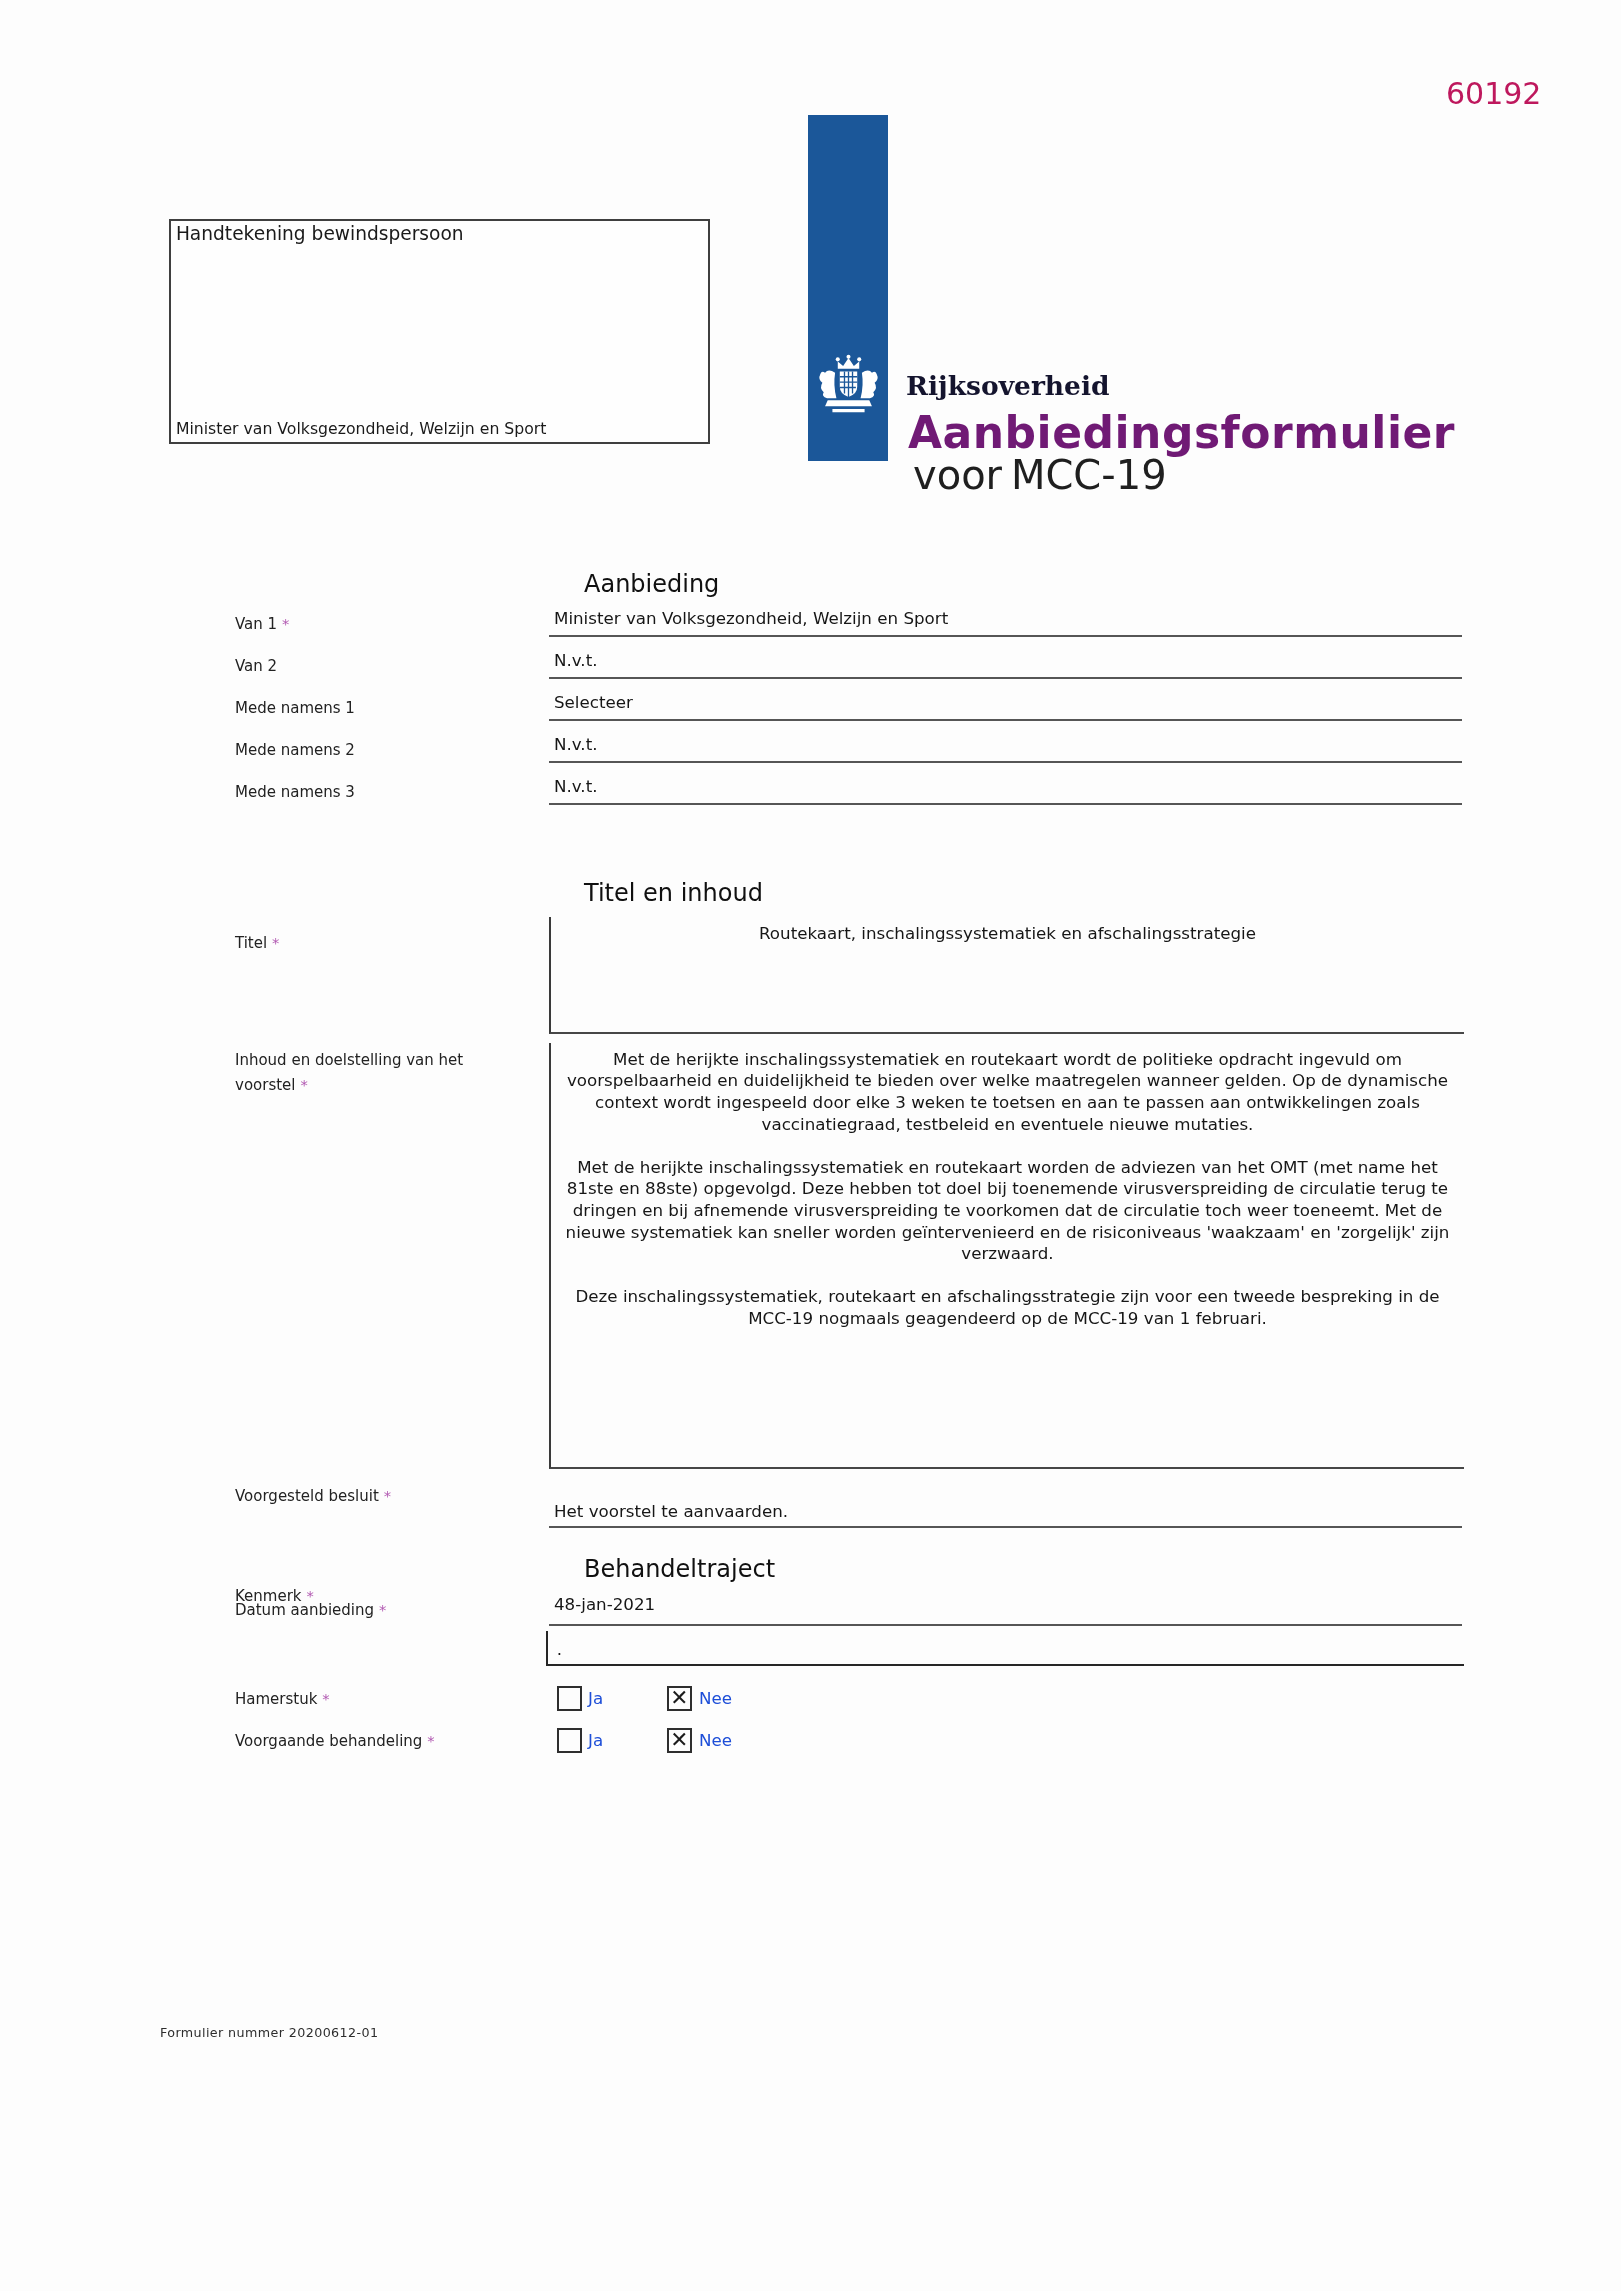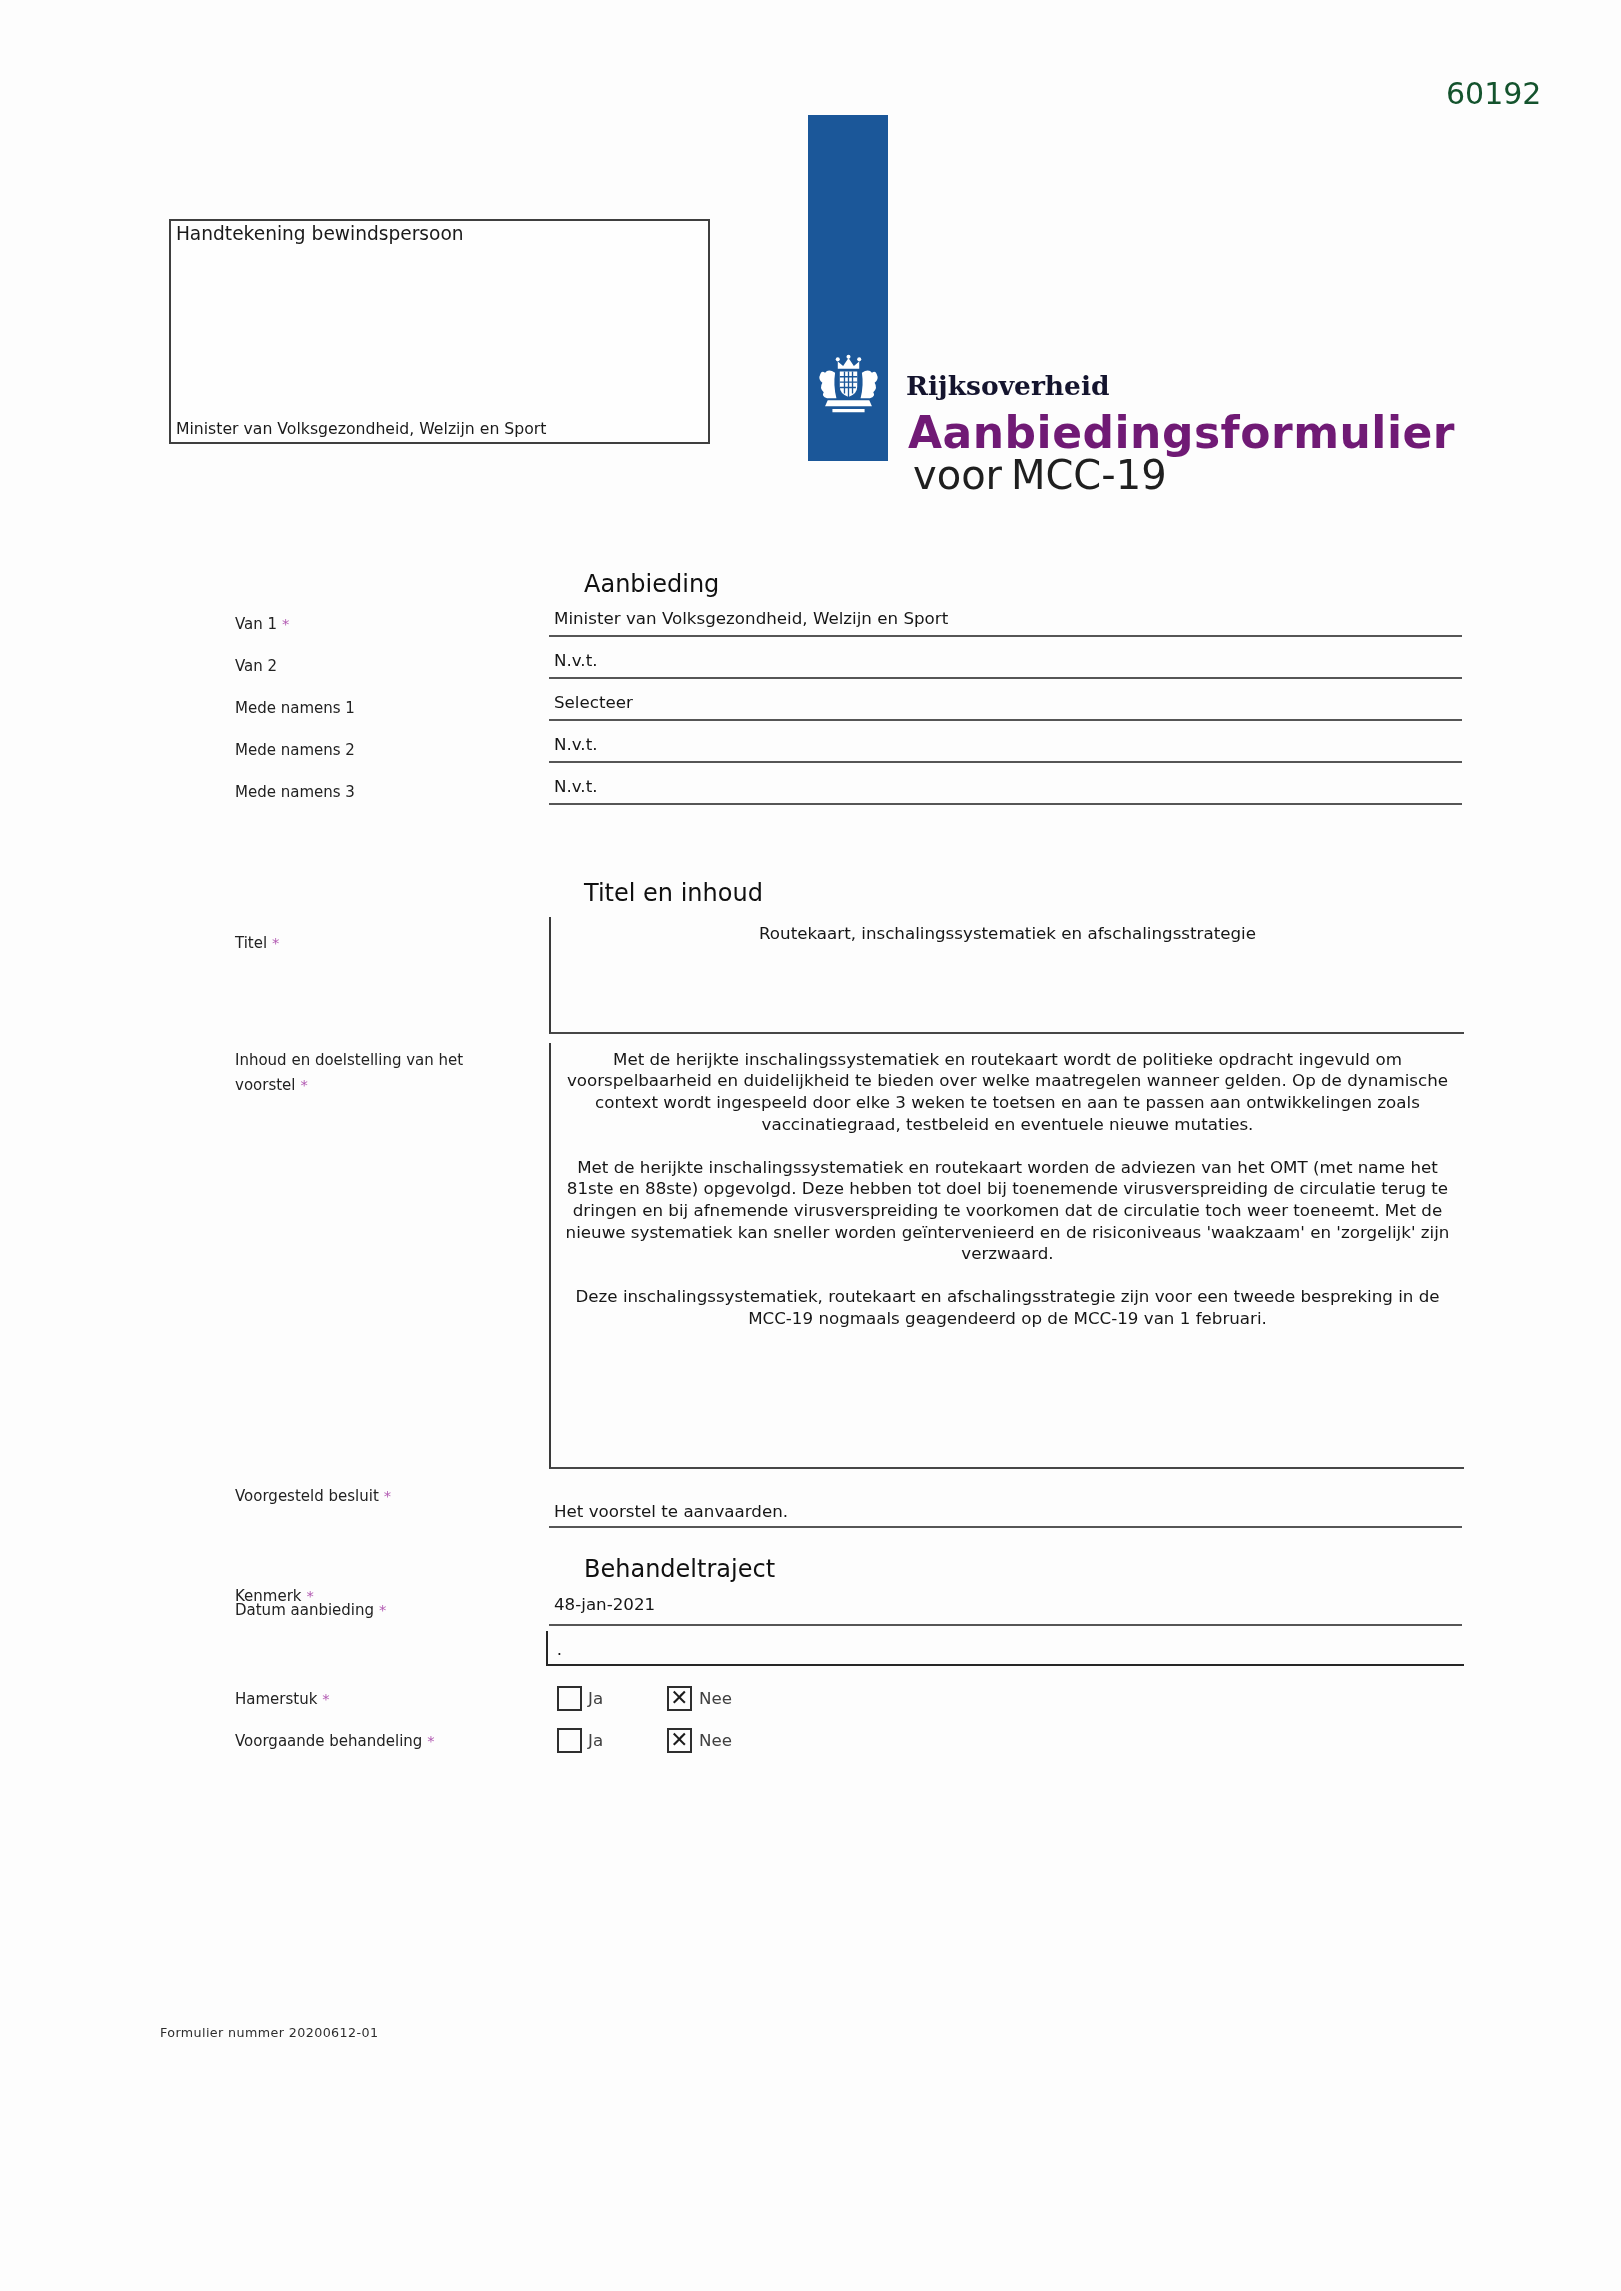--- a/index.html
+++ b/index.html
@@ -1,21 +1,21 @@
 <!DOCTYPE html>
 <html><head>
 <meta charset="utf-8">
 <style>
   html,body{margin:0;padding:0;background:#fdfdfd;}
   .page{
     position:relative;width:1621px;height:2292px;background:#fdfdfd;overflow:hidden;
     font-family:"DejaVu Sans","Liberation Sans",sans-serif;color:#1c1c1c;
   }
   
-  .docnum{position:absolute;left:1446px;top:76px;font-size:30px;color:#14532d;}
+  .docnum{position:absolute;left:1446px;top:76px;font-size:30px;color:#be185d;}
   
   .sigbox{position:absolute;left:169px;top:219px;width:537px;height:221px;border:2px solid #3f3f3f;background:#fefefe;}
   .sigtitle{position:absolute;left:4.9px;top:2px;font-size:18.6px;color:#1a1a1a;white-space:nowrap;}
   .signer{position:absolute;left:4.9px;bottom:3.9px;font-size:15.7px;color:#1a1a1a;white-space:nowrap;}
   
   .bluebar{position:absolute;left:808px;top:115px;width:80px;height:346px;background:#1b5799;}
   .crest{position:absolute;left:6.9px;top:238px;width:67px;height:65px;}
   .orgname{position:absolute;left:906px;top:373px;font-family:"DejaVu Serif","Liberation Serif",serif;font-weight:bold;font-size:26.5px;color:#14142e;line-height:1;}
   .formtitle{position:absolute;left:908px;top:411px;font-size:44px;font-weight:bold;color:#701a75;line-height:1;letter-spacing:0.5px;white-space:nowrap;}
   .formsub{position:absolute;left:913px;top:455px;font-size:40px;color:#1f1f1f;line-height:1;white-space:nowrap;word-spacing:-3.9px;}
@@ -30,21 +30,21 @@
   
   .txtbox{position:absolute;left:549px;width:913px;border-left:2px solid #3a3a3a;border-bottom:2.9px solid #474747;background:transparent;text-align:center;}
   .txtbox .inner{padding:5.9px 9.8px;font-size:16.7px;color:#161616;line-height:21.6px;}
   .txtbox p{margin:0 0 21.6px 0;}
   .txtbox p:last-child{margin-bottom:0;}
   
   .kenbox{position:absolute;left:546px;top:1631px;width:916px;height:33px;border-left:2px solid #262626;border-bottom:2.9px solid #262626;}
   .kenbox .kval{position:absolute;left:8.8px;top:7.8px;font-size:16.7px;color:#161616;}
   
   .cb{position:absolute;top:1px;width:20.6px;height:20.6px;border:2px solid #2e2e2e;font-size:21.6px;line-height:19.6px;text-align:center;color:#1b1b1b;background:#fdfdfd;}
-  .cblabel{position:absolute;top:2.9px;font-size:16.7px;color:#404040;}
+  .cblabel{position:absolute;top:2.9px;font-size:16.7px;color:#1d4ed8;}
   
   .footer{position:absolute;left:160px;top:2025px;font-size:12.7px;color:#2d2d2d;letter-spacing:0.4px;}
 </style>
 </head>
 <body>
 
 <div class="page">
 
   <div class="docnum">60192</div>
 

